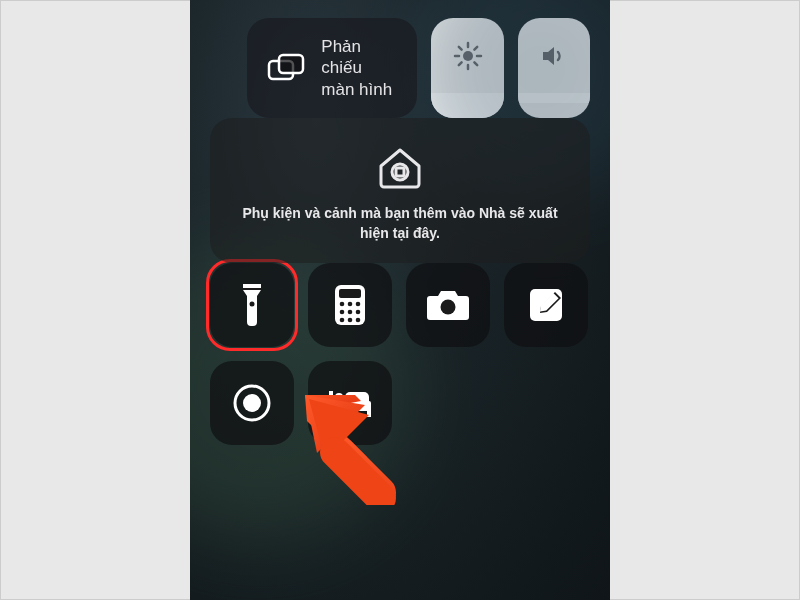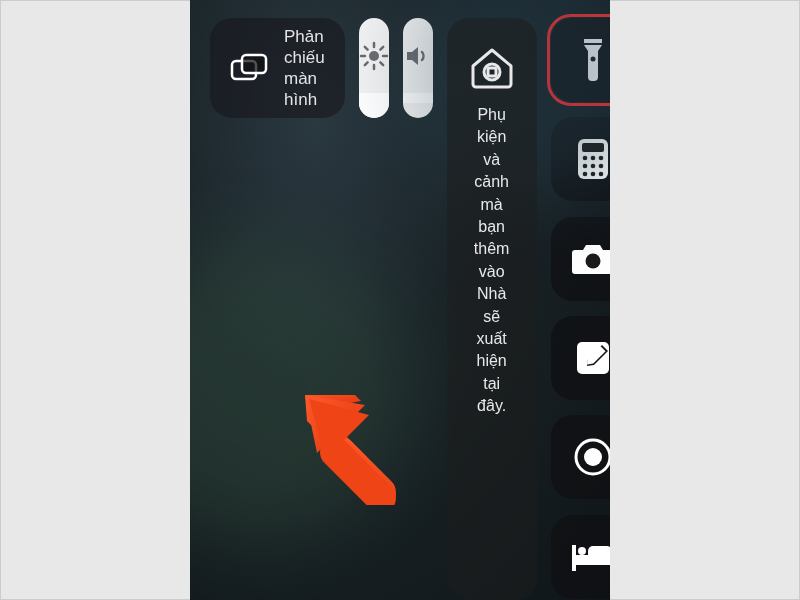--- a/index.html
+++ b/index.html
@@ -16,21 +16,21 @@
     background: #e8e8e8;
     display: flex; align-items: center; justify-content: center;
     position: relative;
   }
   .phone {
     width: 420px; height: 600px;
     background: radial-gradient(ellipse at 30% 20%, #2a3840 0%, #1a2428 40%, #0f1518 100%);
     position: relative;
     overflow: hidden;
     padding: 18px 20px 0 20px;
-    display: flex; gap: 14px;
+    display: flex; flex-direction: column;  align-items: flex-end;
   }
   
   .phone::before, .phone::after {
     content:""; position:absolute; border-radius:50%;
     filter: blur(40px); opacity:.35; pointer-events:none;
   }
   .phone::before { width:300px; height:300px; background:#3a5a45; left:-80px; top:240px; }
   .phone::after  { width:260px; height:260px; background:#2d4a5c; right:-60px; top:-60px; }
 
   .tile {
@@ -55,21 +55,21 @@
   .vc .fill { flex: 0.25; background:#fff; }
   .vc .empty { flex: 0.75; display:flex; align-items:center; justify-content:center; }
   .vc-brightness .fill { order:2; } .vc-brightness .empty{order:1;}
 
   
   .home {
     padding: 26px 20px 20px 20px;
     text-align: center;
   }
   .home-icon { display:flex; justify-content:center; margin-bottom:14px; }
-  .home-text { color:#e8e8ea; font-size:16px; line-height:1.4; }
+  .home-text { color:#e8e8ea; font-size:14px; line-height:1.4;font-weight:bold; }
   .home-link { color:#2e8bff; font-size:18.5px; margin-top:10px; display:inline-block; }
 
   
   .grid { display:flex; flex-wrap:wrap; gap:14px; }
   .ctl {
     width: 84px; height: 84px;
     background: rgba(15,15,18,0.72);
     border-radius: 22px;
     display:flex; align-items:center; justify-content:center;
     position:relative;

